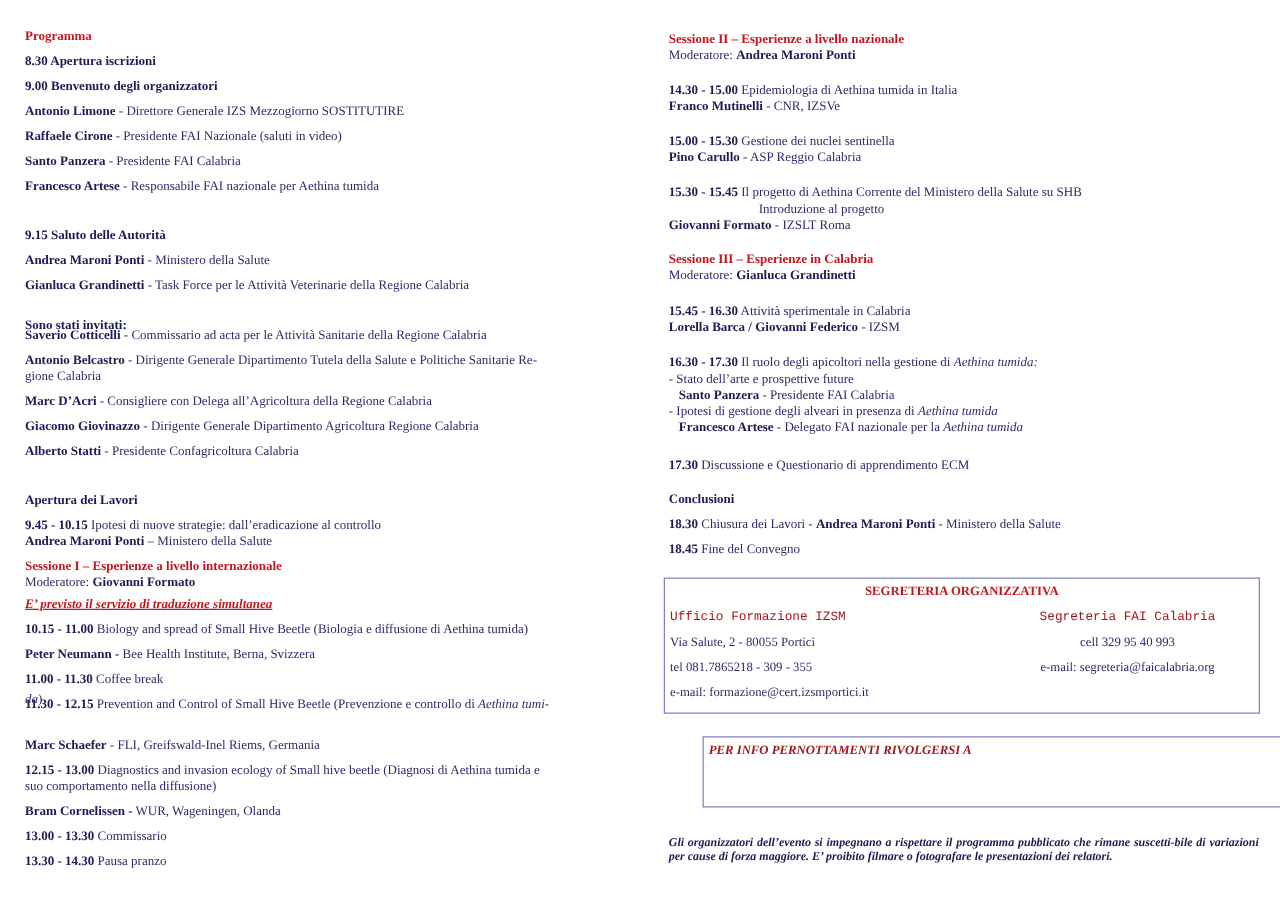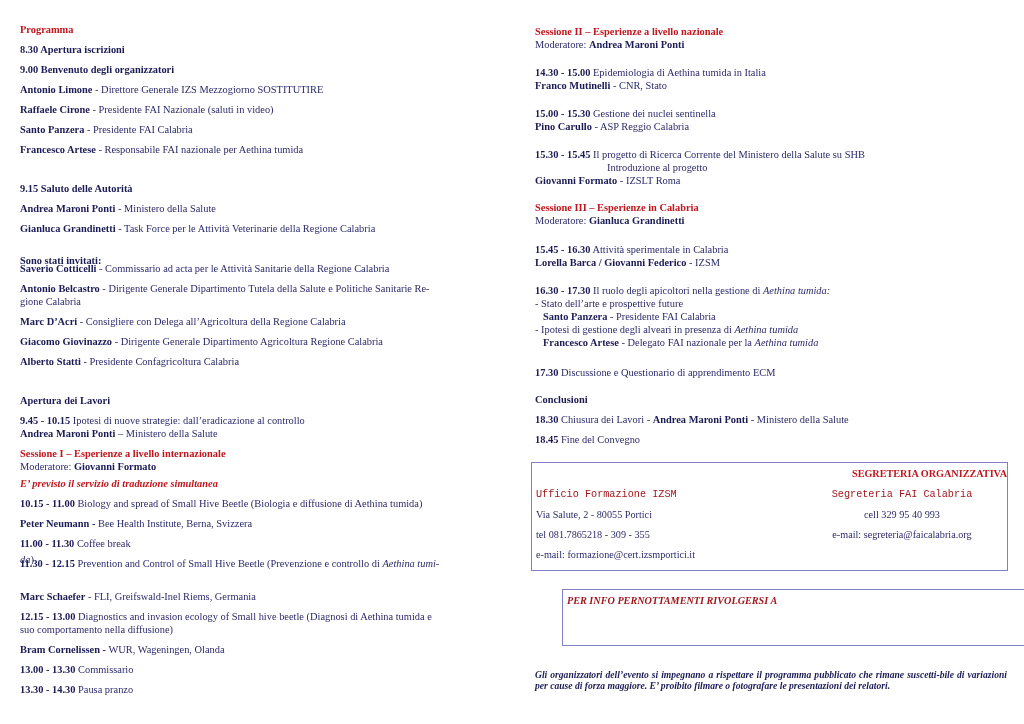--- a/index.html
+++ b/index.html
@@ -6,21 +6,21 @@
     body { width: 1024px; height: 724px; position: relative; overflow: hidden;
       font-family: "Liberation Serif", "DejaVu Serif", serif; color: #1f1f5c; }
     .col { position: absolute; top: 0; }
     .left { left: 20px; width: 470px; }
     .right { left: 535px; width: 475px; }
     .line { position: absolute; font-size: 10.4px; line-height: 12px; white-space: nowrap; }
     .red { color: #c0171e; text-align: right; }
     b, .b { font-weight: bold; color: #1b1b55; }
     .n { color: #2b2b6a; font-weight: normal; }
     .it { font-style: italic; }
-    .ul { }
+    .ul { text-decoration: underline; }
     .box { position: absolute; border: 1px solid #8080c8; box-sizing: border-box; }
     .box1 { left: 531px; top: 462px; width: 477px; height: 109px; }
     .box2 { left: 562px; top: 589px; width: 537px; height: 57px; }
     .box .line { font-size: 10.2px; }
     .darkred { color: #a0181e; font-family: Liberation Mono, monospace; }
     .bigit { font-size: 12.5px; font-weight: bold; font-style: italic; }
     .notice { position: absolute; left: 535px; top: 669px; width: 472px; font-size: 9.6px; line-height: 11.2px;
       font-style: italic; font-weight: bold; color: #1b1b55; text-align: justify; }
   </style>
 </head>
@@ -66,26 +66,26 @@
   <div class="line" style="top:644px"><b>Bram Cornelissen -</b><span class="n"> WUR, Wageningen, Olanda</span></div>
   <div class="line" style="top:664px"><b>13.00 - 13.30</b><span class="n"> Commissario</span></div>
   <div class="line" style="top:684px"><b>13.30 - 14.30</b><span class="n"> Pausa pranzo</span></div>
 </div>
 
 <div class="col right">
   <div class="line b" style="top:26px;color:#c0171e">Sessione II – Esperienze a livello nazionale</div>
   <div class="line" style="top:39px"><span class="n">Moderatore: </span><b>Andrea Maroni Ponti</b></div>
 
   <div class="line" style="top:67px"><b>14.30 - 15.00</b><span class="n"> Epidemiologia di Aethina tumida in Italia</span></div>
-  <div class="line" style="top:80px"><b>Franco Mutinelli</b><span class="n"> - CNR, Stato</span></div>
+  <div class="line" style="top:80px"><b>Franco Mutinelli</b><span class="n"> - CNR, IZSVe</span></div>
 
   <div class="line" style="top:108px"><b>15.00 - 15.30</b><span class="n"> Gestione dei nuclei sentinella</span></div>
   <div class="line" style="top:121px"><b>Pino Carullo</b><span class="n"> - ASP Reggio Calabria</span></div>
 
-  <div class="line" style="top:149px"><b>15.30 - 15.45</b><span class="n"> Il progetto di Ricerca Corrente del Ministero della Salute su SHB</span></div>
+  <div class="line" style="top:149px"><b>15.30 - 15.45</b><span class="n"> Il progetto di Aethina Corrente del Ministero della Salute su SHB</span></div>
   <div class="line n" style="top:162px;left:72px">Introduzione al progetto</div>
   <div class="line" style="top:175px"><b>Giovanni Formato</b><span class="n"> - IZSLT Roma</span></div>
 
   <div class="line b" style="top:202px;color:#c0171e">Sessione III – Esperienze in Calabria</div>
   <div class="line" style="top:215px"><span class="n">Moderatore: </span><b>Gianluca Grandinetti</b></div>
 
   <div class="line" style="top:244px"><b>15.45 - 16.30</b><span class="n"> Attività sperimentale in Calabria</span></div>
   <div class="line" style="top:257px"><b>Lorella Barca / Giovanni Federico</b><span class="n"> - IZSM</span></div>
 
   <div class="line" style="top:285px"><b>16.30 - 17.30</b><span class="n"> Il ruolo degli apicoltori nella gestione di </span><span class="n it">Aethina tumida:</span></div>
@@ -95,21 +95,21 @@
   <div class="line" style="top:337px;left:8px"><b>Francesco Artese</b><span class="n"> - Delegato FAI nazionale per la </span><span class="n it">Aethina tumida</span></div>
 
   <div class="line" style="top:367px"><b>17.30</b><span class="n"> Discussione e Questionario di apprendimento ECM</span></div>
 
   <div class="line b" style="top:394px">Conclusioni</div>
   <div class="line" style="top:414px"><b>18.30</b><span class="n"> Chiusura dei Lavori - </span><b>Andrea Maroni Ponti</b><span class="n"> - Ministero della Salute</span></div>
   <div class="line" style="top:434px"><b>18.45</b><span class="n"> Fine del Convegno</span></div>
 </div>
 
 <div class="box box1">
-  <div class="line b" style="top:5px;left:0;width:100%;text-align:right;color:#c0171e">SEGRETERIA ORGANIZZATIVA</div>
+  <div class="line b" style="top:5px;left:0;width:100%;text-align:center;color:#c0171e">SEGRETERIA ORGANIZZATIVA</div>
   <div class="line darkred" style="top:26px;left:4px">Ufficio Formazione IZSM</div>
   <div class="line n" style="top:46px;left:4px">Via Salute, 2 - 80055 Portici</div>
   <div class="line n" style="top:66px;left:4px">tel 081.7865218 - 309 - 355</div>
   <div class="line n" style="top:86px;left:4px">e-mail: formazione@cert.izsmportici.it</div>
   <div class="line darkred" style="top:26px;right:20px;width:170px;text-align:center">Segreteria FAI Calabria</div>
   <div class="line n" style="top:46px;right:20px;width:170px;text-align:center">cell 329 95 40 993</div>
   <div class="line n" style="top:66px;right:20px;width:170px;text-align:center">e-mail: segreteria@faicalabria.org</div>
 </div>
 
 <div class="box box2">

